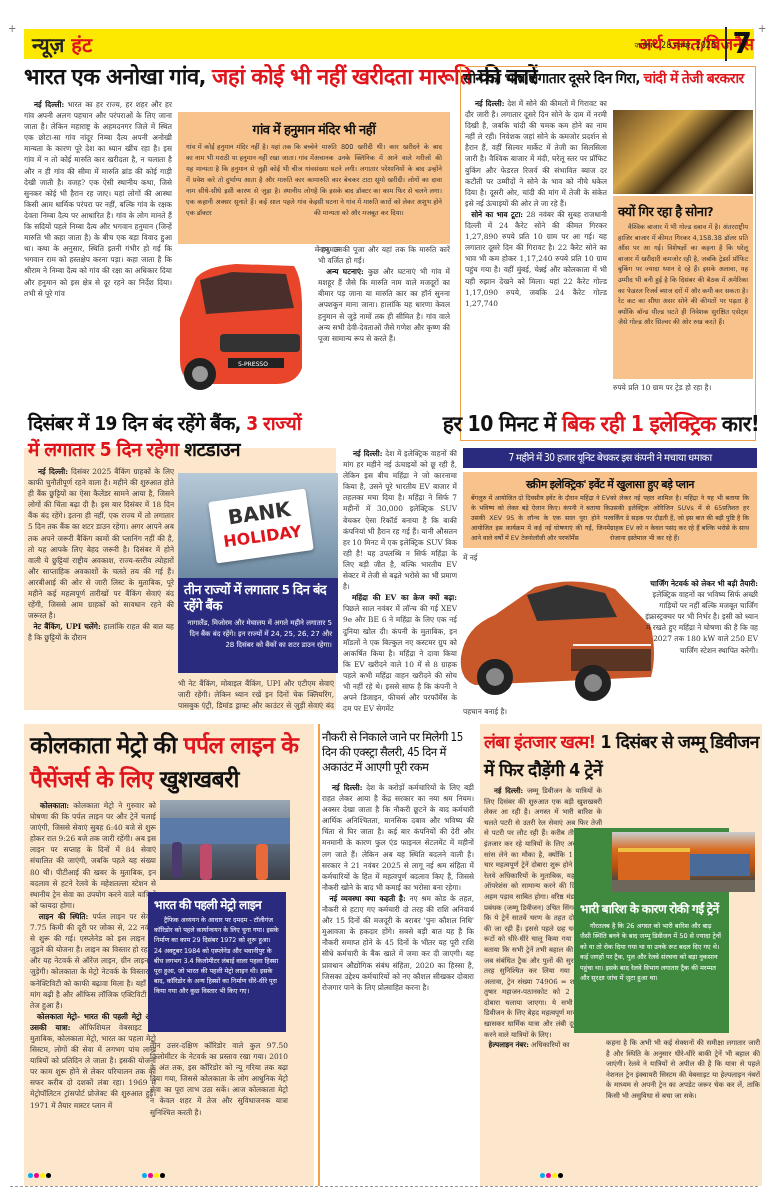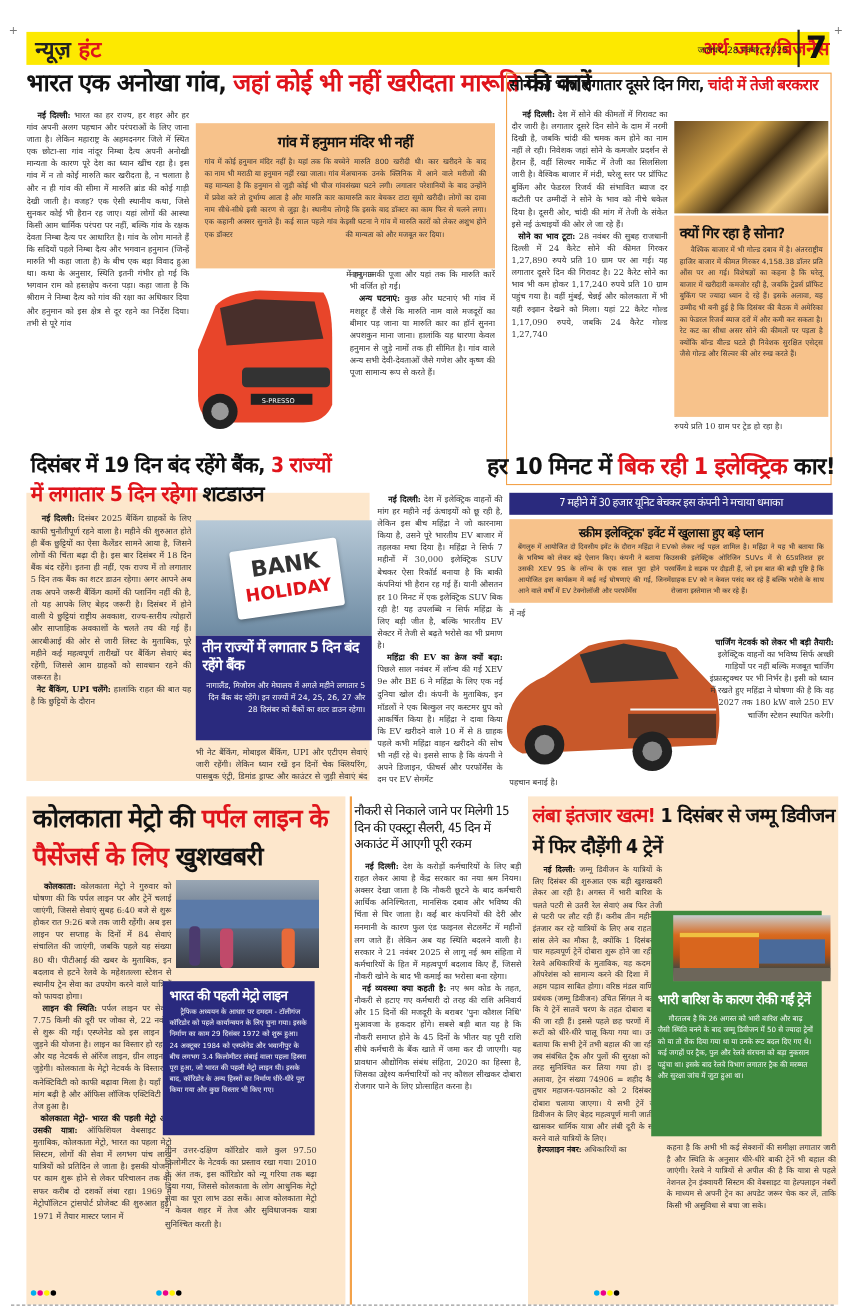--- a/index.html
+++ b/index.html
@@ -40,21 +40,21 @@
 #ev-blue{left:463px;top:448px;width:294px;height:20px;background:#2a2a7e;color:#fff;font-size:10px;text-align:center;line-height:20px}
 #ev-box{left:463px;top:472px;width:294px;height:76px}
 
 #metro{left:24px;top:724px;width:290px;height:462px}
 #metroimg{left:160px;top:800px;width:130px;height:80px;background:linear-gradient(180deg,#9aa7b4,#5d6e85 50%,#3b3f47)}
 #metrobox{left:148px;top:892px;width:138px;height:140px;background:#2a2a7e;color:#fff}
 
 #jobs-head{left:322px;top:730px;width:152px;font-size:11.5px;line-height:15px}
 
 #train{left:480px;top:724px;width:282px;height:462px}
-#trainbox{left:592px;top:828px;width:155px;height:205px;background:#3f8a3f;color:#fff}
+#trainbox{left:574px;top:828px;width:155px;height:205px;background:#3f8a3f;color:#fff}
 #trainimg{left:612px;top:832px;width:143px;height:60px;background:linear-gradient(180deg,#c8cdd0 0%,#d96a1f 30%,#b24f12 60%,#4f4a3f 80%,#87906e)}
 .rule{position:absolute;background:#f3a24a}
 .regmark{position:absolute;height:4px;display:flex;gap:1px}
 .regmark span{width:5px;height:5px;border-radius:50%}
 </style>
 </head>
 <body>
 
 <div class="crop" style="left:8px;top:24px">+</div>
 <div class="crop" style="left:758px;top:24px">+</div>

